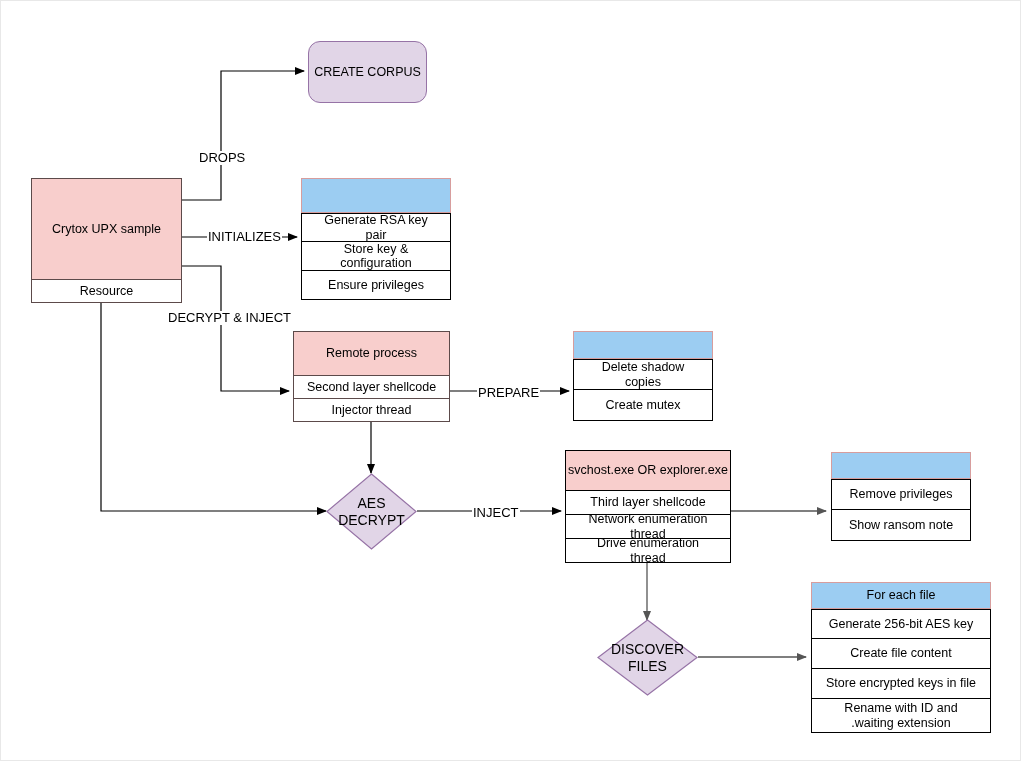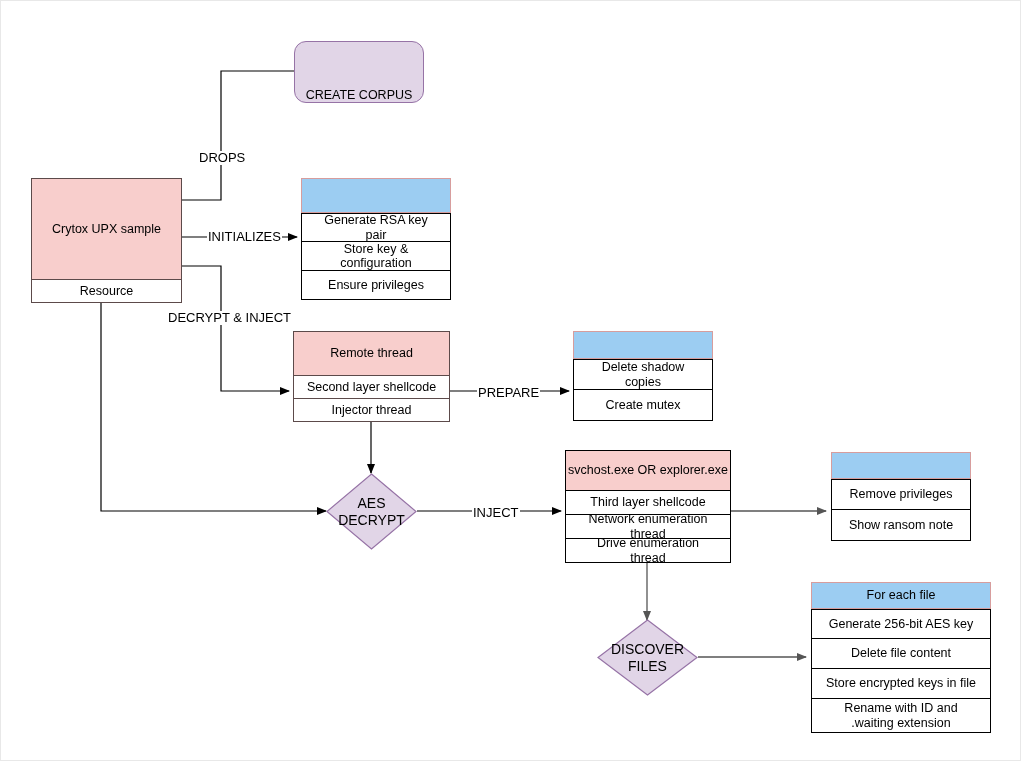--- a/index.html
+++ b/index.html
@@ -170,40 +170,40 @@
     <g stroke="#555555" stroke-width="1.3" fill="none">
 
       <path d="M730,510 L825,510" marker-end="url(#arrowGray)"></path>
 
       <path d="M646,562 L646,619" marker-end="url(#arrowGray)"></path>
 
       <path d="M697,656 L805,656" marker-end="url(#arrowGray)"></path>
     </g>
   </svg>
 
-  <div class="node rounded" style="left:293px; top:40px; width:130px; height:62px;align-items:flex-end;">
+  <div class="node rounded" style="left:307px; top:40px; width:119px; height:62px;">
     <span>CREATE CORPUS</span>
   </div>
 
   <div class="node bigpink" style="left:30px; top:177px; width:151px; height:102px;">
     <span>Crytox UPX sample</span>
   </div>
   <div class="node attachrow" style="left:30px; top:279px; width:151px; height:23px;">
     <span>Resource</span>
   </div>
 
   <div class="stack" style="left:300px; top:177px; width:150px; height:122px;">
     <div class="hdr blue" style="height:35px;"></div>
     <div class="row" style="height:29px;">Generate RSA key pair</div>
     <div class="row" style="height:29px;">Store key &amp; configuration</div>
     <div class="row" style="height:29px;">Ensure privileges</div>
   </div>
 
   <div class="stack" style="left:292px; top:330px; width:157px; height:91px;">
-    <div class="hdr pink" style="height:45px; border:1px solid #5c4a4a;">Remote thread</div>
+    <div class="hdr pink" style="height:45px; border:1px solid #5c4a4a;">Remote process</div>
     <div class="row" style="height:23px; border:1px solid #5c4a4a; border-top:none;">Second layer shellcode</div>
     <div class="row" style="height:23px; border:1px solid #5c4a4a; border-top:none;">Injector thread</div>
   </div>
 
   <div class="stack" style="left:572px; top:330px; width:140px; height:90px;">
     <div class="hdr blue" style="height:28px;"></div>
     <div class="row" style="height:31px;">Delete shadow copies</div>
     <div class="row" style="height:31px;">Create mutex</div>
   </div>
 
@@ -236,21 +236,21 @@
     </svg>
     <div class="diamond-label">
       <span>DISCOVER</span>
       <span>FILES</span>
     </div>
   </div>
 
   <div class="stack" style="left:810px; top:581px; width:180px; height:151px;">
     <div class="hdr blue" style="height:27px;">For each file</div>
     <div class="row" style="height:30px;">Generate 256-bit AES key</div>
-    <div class="row" style="height:30px;">Delete file content</div>
+    <div class="row" style="height:30px;">Create file content</div>
     <div class="row" style="height:30px;">Store encrypted keys in file</div>
     <div class="row" style="height:34px;">Rename with ID and .waiting extension</div>
   </div>
 
   <div class="edge-label" style="left:197px; top:150px;">DROPS</div>
   <div class="edge-label" style="left:206px; top:229px;">INITIALIZES</div>
   <div class="edge-label" style="left:166px; top:310px;">DECRYPT &amp; INJECT</div>
   <div class="edge-label" style="left:476px; top:385px;">PREPARE</div>
   <div class="edge-label" style="left:471px; top:505px;">INJECT</div>
 

